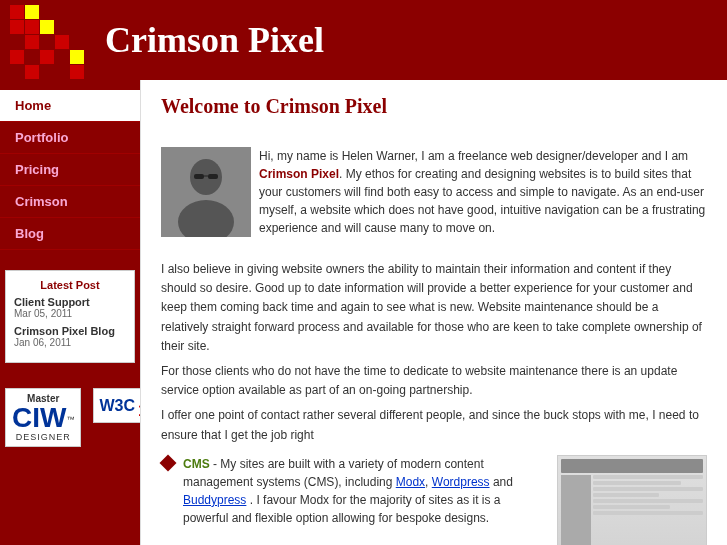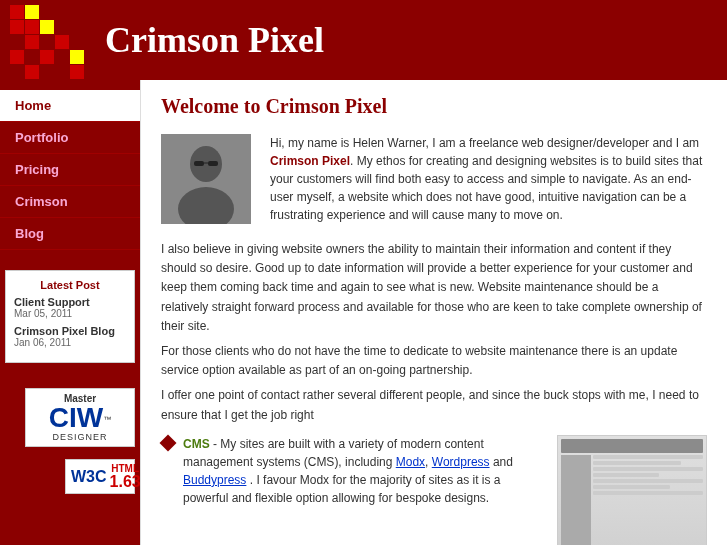--- a/index.html
+++ b/index.html
@@ -92,22 +92,22 @@
     .post-entry-date {
       font-size: 10px;
       color: #666;
       display: block;
     }
 
     #sidebar-badges {
       margin-top: 20px;
       padding: 5px;
       display: flex;
-      flex-direction: column;
-      align-items: flex-end;
+      flex-direction: row;
+      align-items: flex-start;
       gap: 12px;
     }
     .ciw-badge {
       background: #fff;
       border: 1px solid #ccc;
       padding: 4px 6px;
       text-align: center;
       width: 110px;
     }
     .ciw-badge .master-text { font-size: 10px; font-weight: bold; color: #333; }
@@ -138,27 +138,27 @@
     #main-content {
       flex: 1;
       padding: 15px 20px;
       background: #fff;
       border-left: 1px solid #ddd;
     }
     #page-title {
       font-size: 20px;
       color: #8b0000;
       font-weight: bold;
-      margin-bottom: 16px;
+      margin-bottom: 29px;
       font-family: Georgia, serif;
     }
     #intro-section {
       display: flex;
-      gap: 19px;
-      margin-bottom: 16px;
+      gap: 8px;
+      margin-bottom: 23px;
     }
     #profile-photo {
       width: 90px;
       height: 90px;
       flex-shrink: 0;
       background: #888;
       position: relative;
       overflow: hidden;
     }
     .photo-placeholder {

